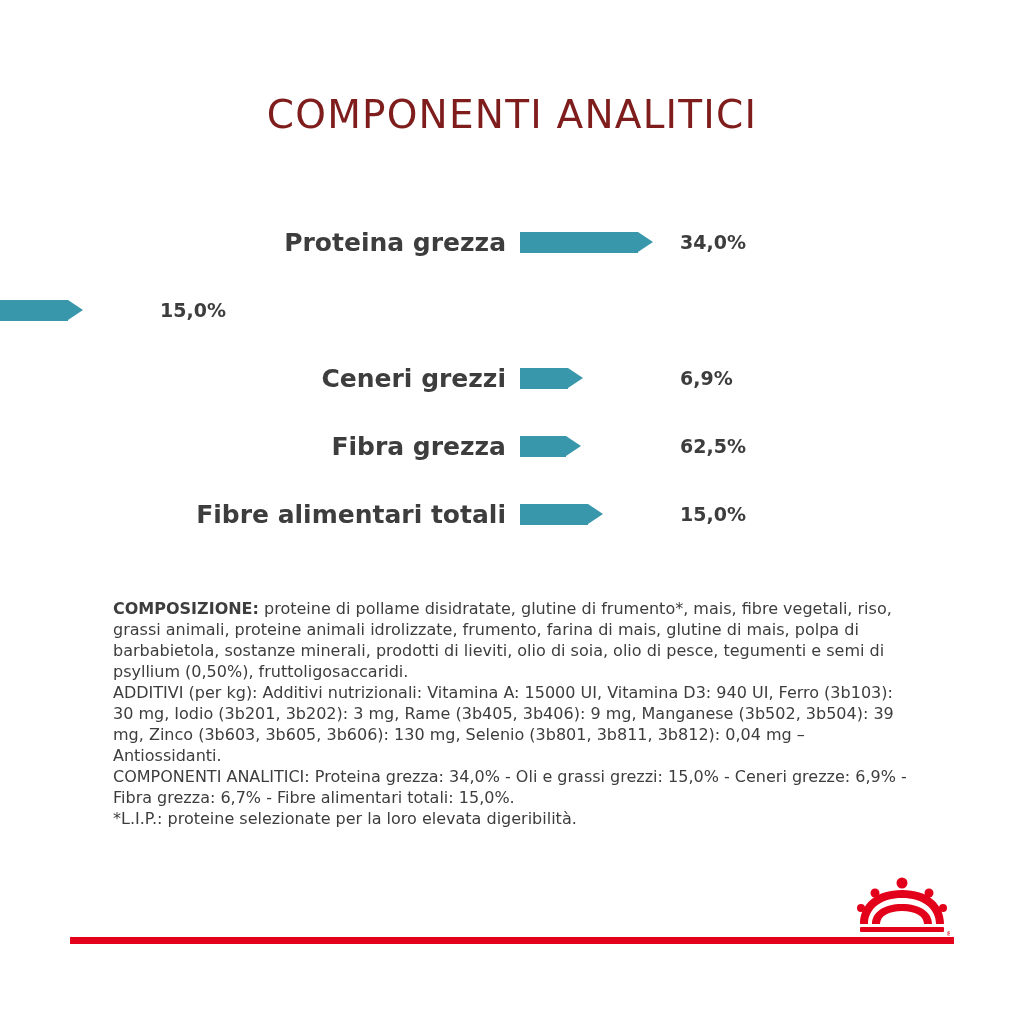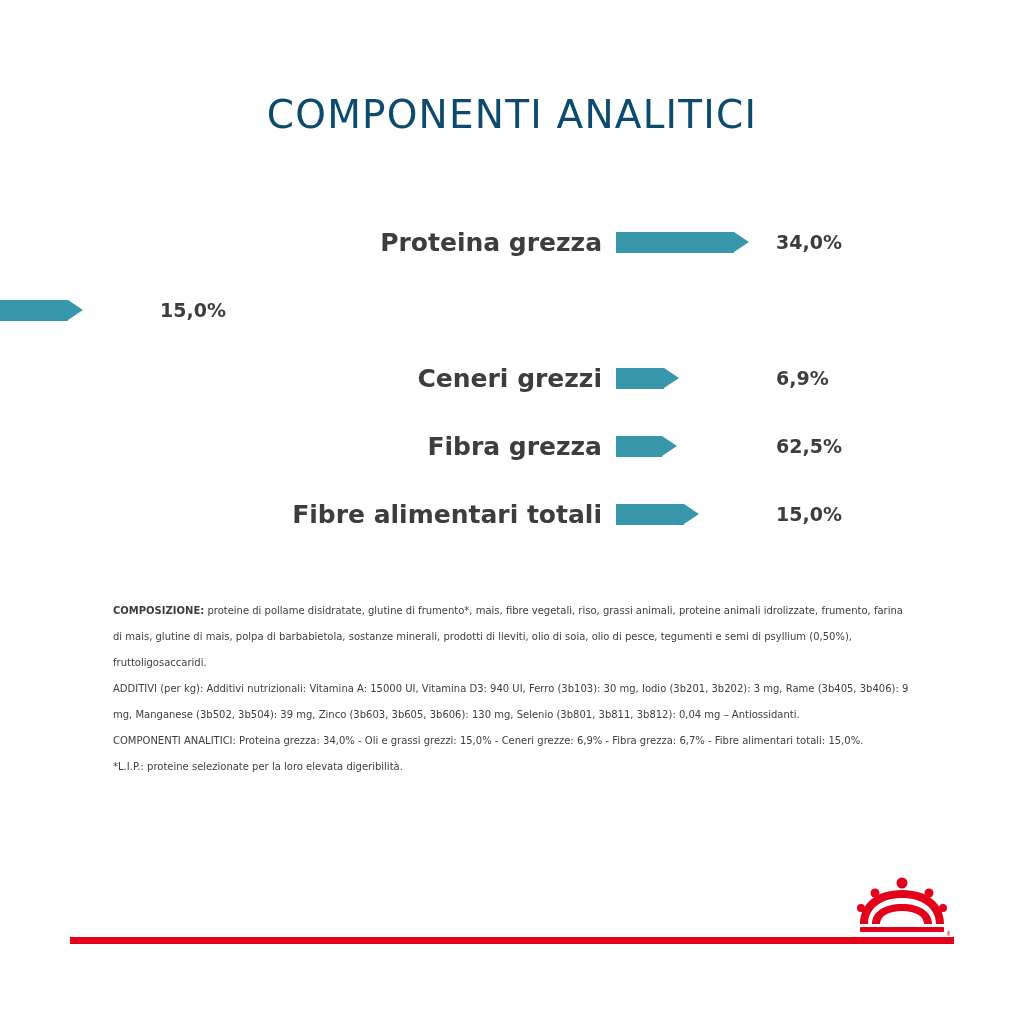--- a/index.html
+++ b/index.html
@@ -22,41 +22,41 @@
     box-sizing: border-box;
   }
 
   
   .title {
     position: absolute;
     top: 92px;
     left: 0;
     width: 1024px;
     text-align: center;
-    color: #0c4a6e;
+    color: #7f1d1d;
     font-size: 39px;
     letter-spacing: 1.2px;
     font-weight: 400;
     font-family: "DejaVu Sans", "Liberation Sans", sans-serif;
   }
 
   
   .nutrients {
     position: absolute;
     top: 208px;
     left: 0;
     width: 1024px;
   }
   .nutrient-row {
     display: flex;
     align-items: center;
     height: 68px;
   }
   .nutrient-label {
-    width: 616px;
+    width: 520px;
     text-align: right;
     padding-right: 14px;
     box-sizing: border-box;
     color: #3d3d3d;
     font-size: 25px;
     font-weight: 700;
     white-space: nowrap;
     font-family: "DejaVu Sans", "Liberation Sans", sans-serif;
   }
   .arrow-wrap {
@@ -90,22 +90,22 @@
     font-family: "DejaVu Sans", "Liberation Sans", sans-serif;
   }
 
   
   .composition {
     position: absolute;
     top: 598px;
     left: 113px;
     width: 800px;
     color: #3d3d3d;
-    font-size: 10px;
-    line-height: 26px;
+    font-size: 16px;
+    line-height: 21px;
     font-family: "DejaVu Sans", "Liberation Sans", sans-serif;
   }
   .composition p {
     margin: 0;
   }
   .composition .lead {
     font-weight: 700;
   }
   .footnote {
     margin-top: 20px;

